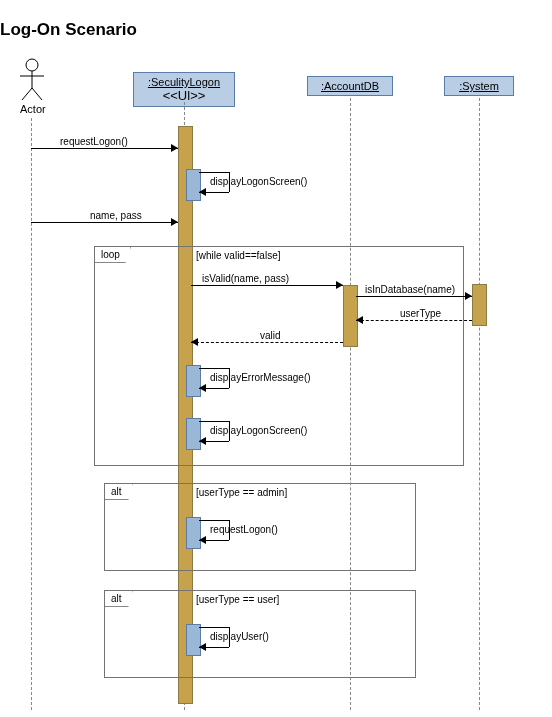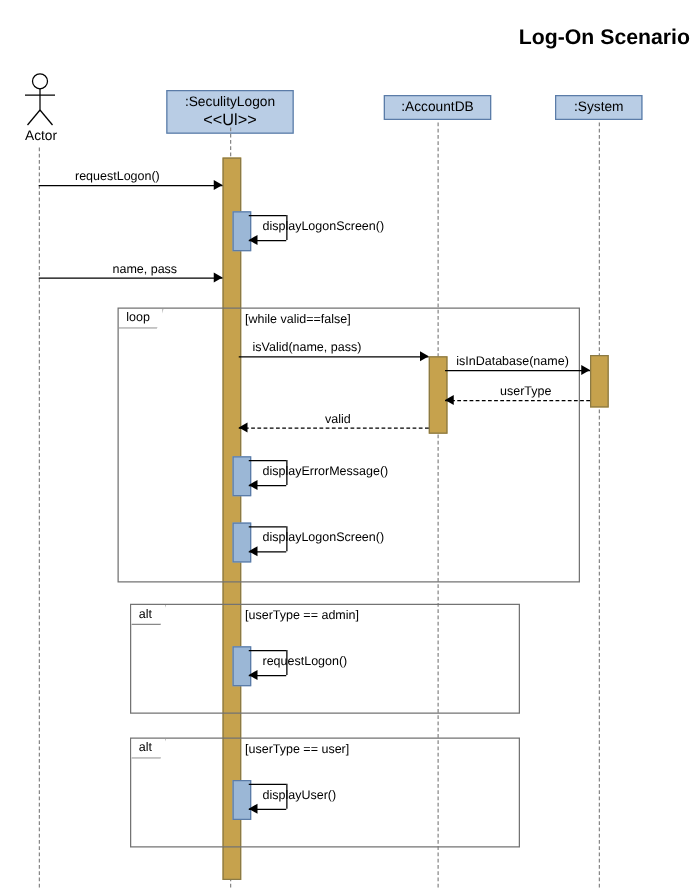--- a/index.html
+++ b/index.html
@@ -1,21 +1,21 @@
 <!DOCTYPE html>
 <html><head>
 <meta charset="utf-8">
 <style>
   html,body{margin:0;padding:0;background:#fff;font-family:Arial,Helvetica,sans-serif;font-size:11px;color:#000}
   .canvas{position:relative;width:552px;height:717px;margin:0 auto}
-  .title{position:absolute;left:0;width:552px;text-align:right;font-size:17px;font-weight:bold}
+  .title{position:absolute;left:0;width:552px;text-align:left;font-size:17px;font-weight:bold}
   .actor{position:absolute}
   .actor-label{position:absolute;font-size:11px}
   .lifeline-head{position:absolute;background:#b9cde5;border:1px solid #5b7ca8;text-align:center;padding:3px 6px;box-sizing:border-box;font-size:11px}
-  .lifeline-head .hlabel{color:#000}
+  .lifeline-head .hlabel{text-decoration:underline;color:#000}
   .lifeline-head .stereo{font-size:13px}
   .lifeline{position:absolute;width:0;border-left:1px dashed #888}
   .bar-main{position:absolute;background:#c6a24d;border:1px solid #8b7a45}
   .bar-act{position:absolute;background:#9bb7d6;border:1px solid #5b7ca8}
   .msg{position:absolute;height:1px;background:#000}
   .msg-label{position:absolute;font-size:10px;white-space:nowrap}
   .arrow-head{position:absolute;width:0;height:0}
   .arrow-right-solid{border-top:4px solid transparent;border-bottom:4px solid transparent;border-left:7px solid #000}
   .arrow-left-solid{border-top:4px solid transparent;border-bottom:4px solid transparent;border-right:7px solid #000}
   .dash{background:transparent;border-top:1px dashed #000;height:0}

